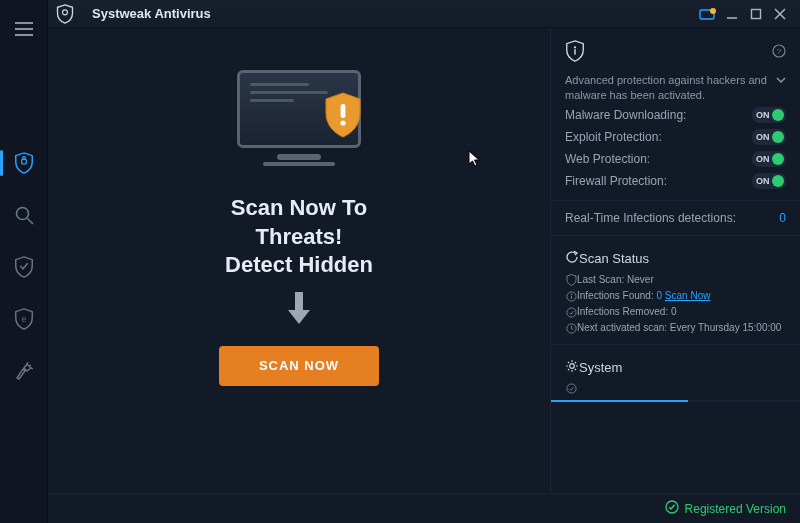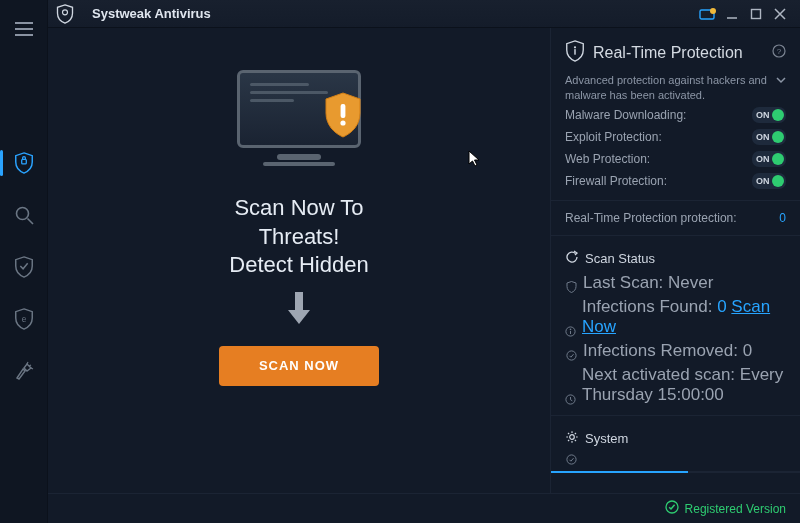--- a/index.html
+++ b/index.html
@@ -22,40 +22,40 @@
   .monitor{position:relative;width:140px;height:110px}
   .mon-frame{width:124px;height:78px;border:3px solid #5a6470;border-radius:6px;background:linear-gradient(#2a3646,#1a2332);margin:0 auto;position:relative}
   .mon-stand{width:44px;height:6px;background:#5a6470;border-radius:3px;margin:6px auto 0}
   .mon-base{width:72px;height:4px;background:#5a6470;border-radius:3px;margin:2px auto 0}
   .mon-lines{position:absolute;top:10px;left:10px;right:10px}
   .mon-lines div{height:3px;background:#4c5866;border-radius:2px;margin-bottom:5px}
   .mon-lines div:nth-child(1){width:60%}
   .mon-lines div:nth-child(2){width:80%}
   .mon-lines div:nth-child(3){width:45%}
   .mon-shield{position:absolute;right:-6px;bottom:6px;width:42px;height:48px}
-  .headline{font-size:22px;color:#e6ecf4;font-weight:400;text-align:center;line-height:1.3;margin-top:14px}
+  .headline{font-size:22px;color:#e6ecf4;font-weight:700;text-align:center;line-height:1.3;margin-top:14px}
   .arrow{margin-top:10px}
   .scan-btn{margin-top:16px;width:160px;height:40px;background:#e67e22;color:#fff;font-weight:600;font-size:13px;letter-spacing:1px;border:none;border-radius:4px;display:flex;align-items:center;justify-content:center;cursor:pointer}
   
   .right{width:250px;border-left:1px solid #1b2434;padding:12px 14px 4px 14px;display:flex;flex-direction:column;font-size:12px;color:#9aa3b1}
   .sec-head{display:flex;align-items:center;gap:8px;color:#d4dae2;margin-bottom:8px}
   .sec-head .title{font-size:16px;font-weight:400}
   .help{margin-left:auto;color:#7b8492}
   .adv-row{display:flex;align-items:flex-start;color:#8c96a6;font-size:11px;line-height:1.4;}
   .adv-row .txt{flex:1}
   .adv-row .chev{margin-left:6px}
   .toggle-row{display:flex;align-items:center;justify-content:space-between;padding:3px 0}
   .toggle{width:34px;height:16px;background:#1e2a3c;border-radius:7px;display:flex;align-items:center;position:relative}
   .toggle .lbl{color:#cfd6e0;font-size:9px;font-weight:600;margin-left:4px}
   .toggle .dot{position:absolute;right:2px;top:2px;width:12px;height:12px;border-radius:50%;background:#2ecc71}
   .divider{height:1px;background:#1b2434;margin:8px -14px}
   .det-row{display:flex;justify-content:space-between;padding:2px 0}
   .det-row .num{color:#27a4ff}
-  .sec-sub{display:flex;align-items:center;gap:6px;color:#cfd6e0;font-size:13px;margin:6px 0 4px 0}
-  .info-row{display:flex;align-items:flex-end;gap:6px;padding:2px 0;font-size:17px}
+  .sec-sub{display:flex;align-items:center;color:#cfd6e0;font-size:13px;margin:6px 0 4px 0}
+  .info-row{display:flex;align-items:center;padding:2px 0;font-size:10px}
   .info-row .ico{color:#6f7a8a;width:12px;display:flex;justify-content:center;padding-top:1px}
   .link{color:#27a4ff;text-decoration:underline}
   .blue{color:#27a4ff}
   .progress{height:2px;background:#1b2434;margin:4px -14px 0 -14px;position:relative}
   .progress .bar{position:absolute;left:0;top:0;bottom:0;width:55%;background:#27a4ff}
   
   .footer{position:absolute;left:48px;right:0;bottom:0;height:30px;border-top:1px solid #1b2434;display:flex;align-items:center;justify-content:flex-end;padding:0 14px;font-size:12px;color:#2ecc71}
   .footer .chk{margin-right:6px}
   .cursor{position:absolute;left:468px;top:150px;pointer-events:none}
 </style>
@@ -170,21 +170,20 @@
 
   <div class="right">
     <div class="sec-head">
       <span>
         <svg width="20" height="22" viewBox="0 0 20 24">
             <path d="M10 1 L19 4 V11 C19 17 15 21 10 23 C5 21 1 17 1 11 V4 Z" fill="none" stroke="#cfd6e0" stroke-width="1.5"></path>
             <circle cx="10" cy="8" r="1.2" fill="#cfd6e0"></circle>
             <rect x="9.2" y="10" width="1.6" height="6" fill="#cfd6e0"></rect>
           </svg>
       </span>
-      <span class="title">Real-Time Protection</span>
       <span class="help">
         <svg width="14" height="14" viewBox="0 0 14 14">
             <circle cx="7" cy="7" r="6" fill="none" stroke="#7b8492" stroke-width="1.2"></circle>
             <text x="7" y="10" text-anchor="middle" font-size="8" fill="#7b8492">?</text>
           </svg>
       </span>
     </div>
     <div class="adv-row">
       <span class="txt">Advanced protection against hackers and malware has been activated.</span>
       <span class="chev">
@@ -218,21 +217,21 @@
     <div class="toggle-row">
       <span>Firewall Protection:</span>
       <span class="toggle">
           <span class="lbl">ON</span>
           <span class="dot"></span>
         </span>
     </div>
 
     <div class="divider"></div>
     <div class="det-row">
-      <span>Real-Time Protection protection:</span>
+      <span>Real-Time Infections detections:</span>
       <span class="num">0</span>
     </div>
     <div class="divider"></div>
 
     <div class="sec-sub">
       <span><svg width="14" height="14" viewBox="0 0 14 14">
             <path d="M12 7 A5 5 0 1 1 10.5 3.5" fill="none" stroke="#cfd6e0" stroke-width="1.3"></path>
             <path d="M9 1 L12 3 L10 5" fill="none" stroke="#cfd6e0" stroke-width="1.3"></path>
           </svg></span>
       <span>Scan Status</span>

